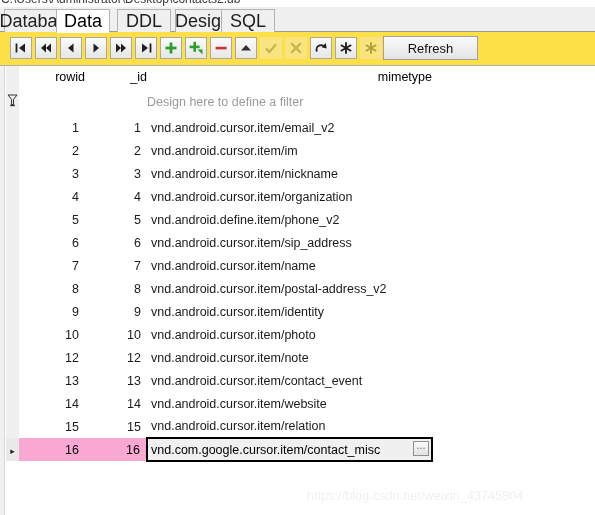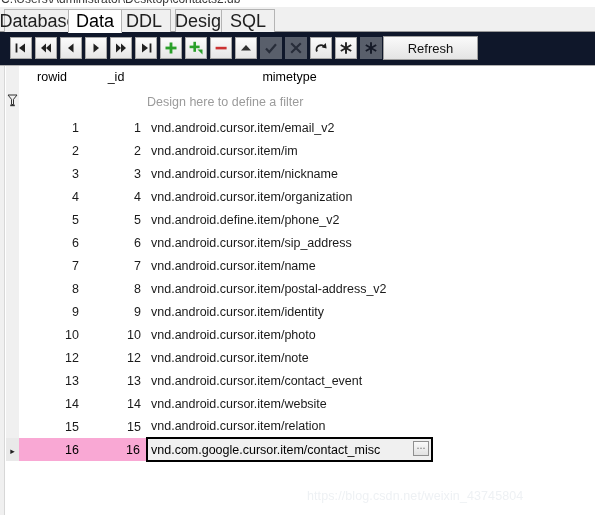--- a/index.html
+++ b/index.html
@@ -68,21 +68,21 @@
     top: 2px;
     z-index: 5;
     color: #000000;
   }
 
   
   #toolbar {
     position: absolute;
     left: 0; top: 32px;
     width: 595px; height: 34px;
-    background: #0f172a;
+    background: #fde047;
     border-bottom: 1px solid #b0b0b0;
     box-sizing: border-box;
   }
   .tbtn {
     position: absolute;
     top: 5px;
     width: 22px;
     height: 22px;
     box-sizing: border-box;
     background: linear-gradient(#fbfbfb, #e6e6e6);
@@ -149,21 +149,21 @@
   }
 
   
   .hdr-cell {
     height: 22px;
     background: #ffffff;
     border-bottom: 1px solid #a9a9a9;
     border-right: 1px solid #c8c8c8;
     box-sizing: border-box;
     font-weight: normal;
-    text-align: center;
+    text-align: right;
     padding-left: 7px;
     color: #000000;
     font-size: 12.5px;
     vertical-align: middle;
   }
   .hdr-ind {
     height: 22px;
     width: 13px;
     background: #f0f0f0;
     border-bottom: 1px solid #a9a9a9;
@@ -270,21 +270,21 @@
 </style>
 </head>
 <body>
 
 <div id="title-strip">
   <div class="clipped">C:\Users\Administrator\Desktop\contacts2.db</div>
 </div>
 
 <div id="tabbar">
     <div class="tab" style="left: 4px; width: 68px;">Database</div>
-    <div class="tab active" style="left: 68px; width: 24px;">Data</div>
+    <div class="tab active" style="left: 56px; width: 24px;">Data</div>
     <div class="tab" style="left: 117px; width: 48px;">DDL</div>
     <div class="tab" style="left: 165px; width: 56px; margin-left: 10px;">Design</div>
     <div class="tab" style="left: 221px; width: 44px;">SQL</div>
   </div>
 
 <div id="toolbar">
   <div id="refresh-btn">Refresh</div>
 <div class="tbtn" style="left: 10px;">
       <span>
         <svg width="16" height="16" viewBox="0 0 16 16">

